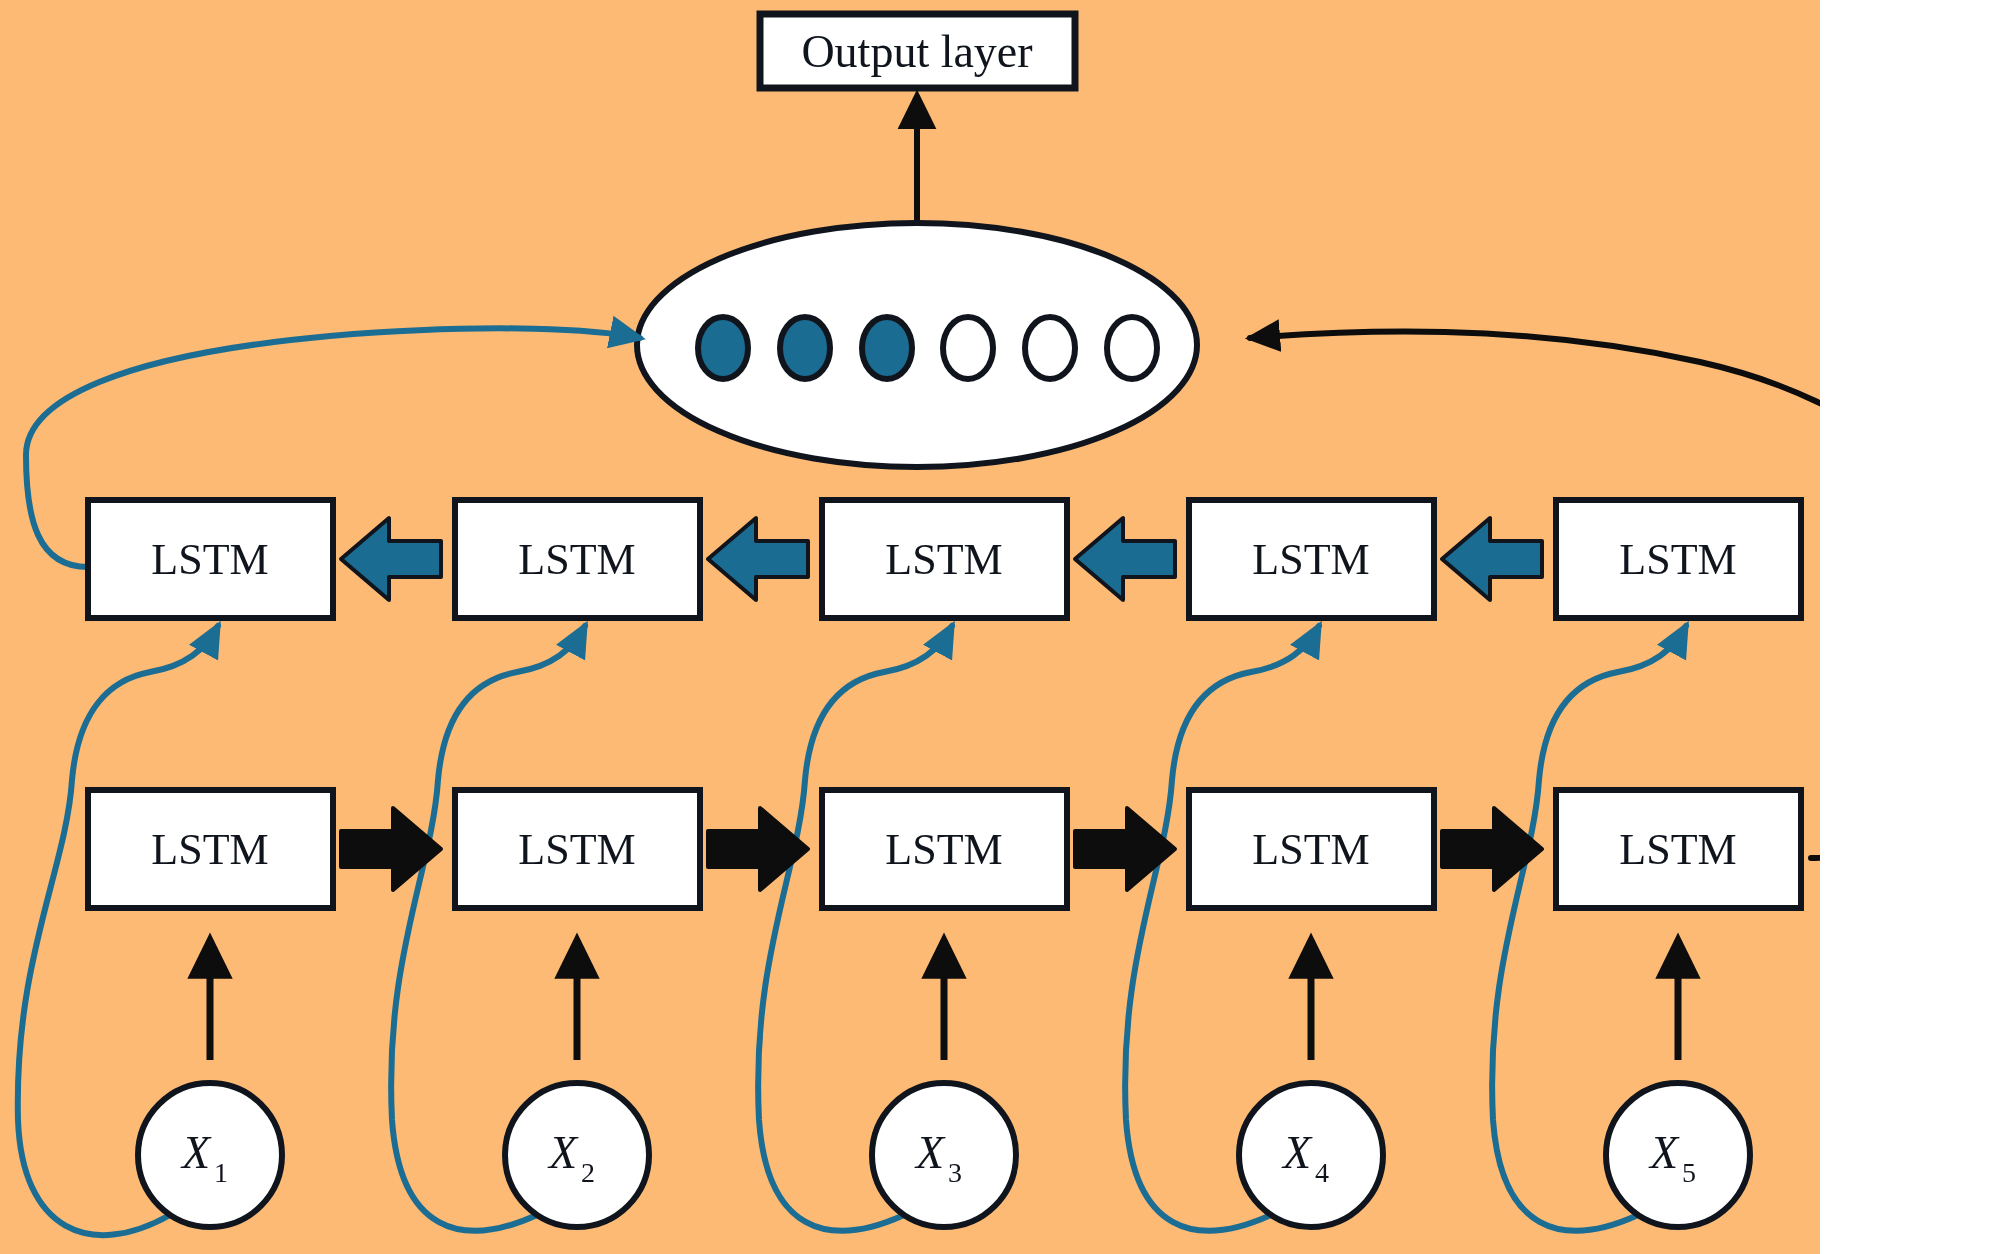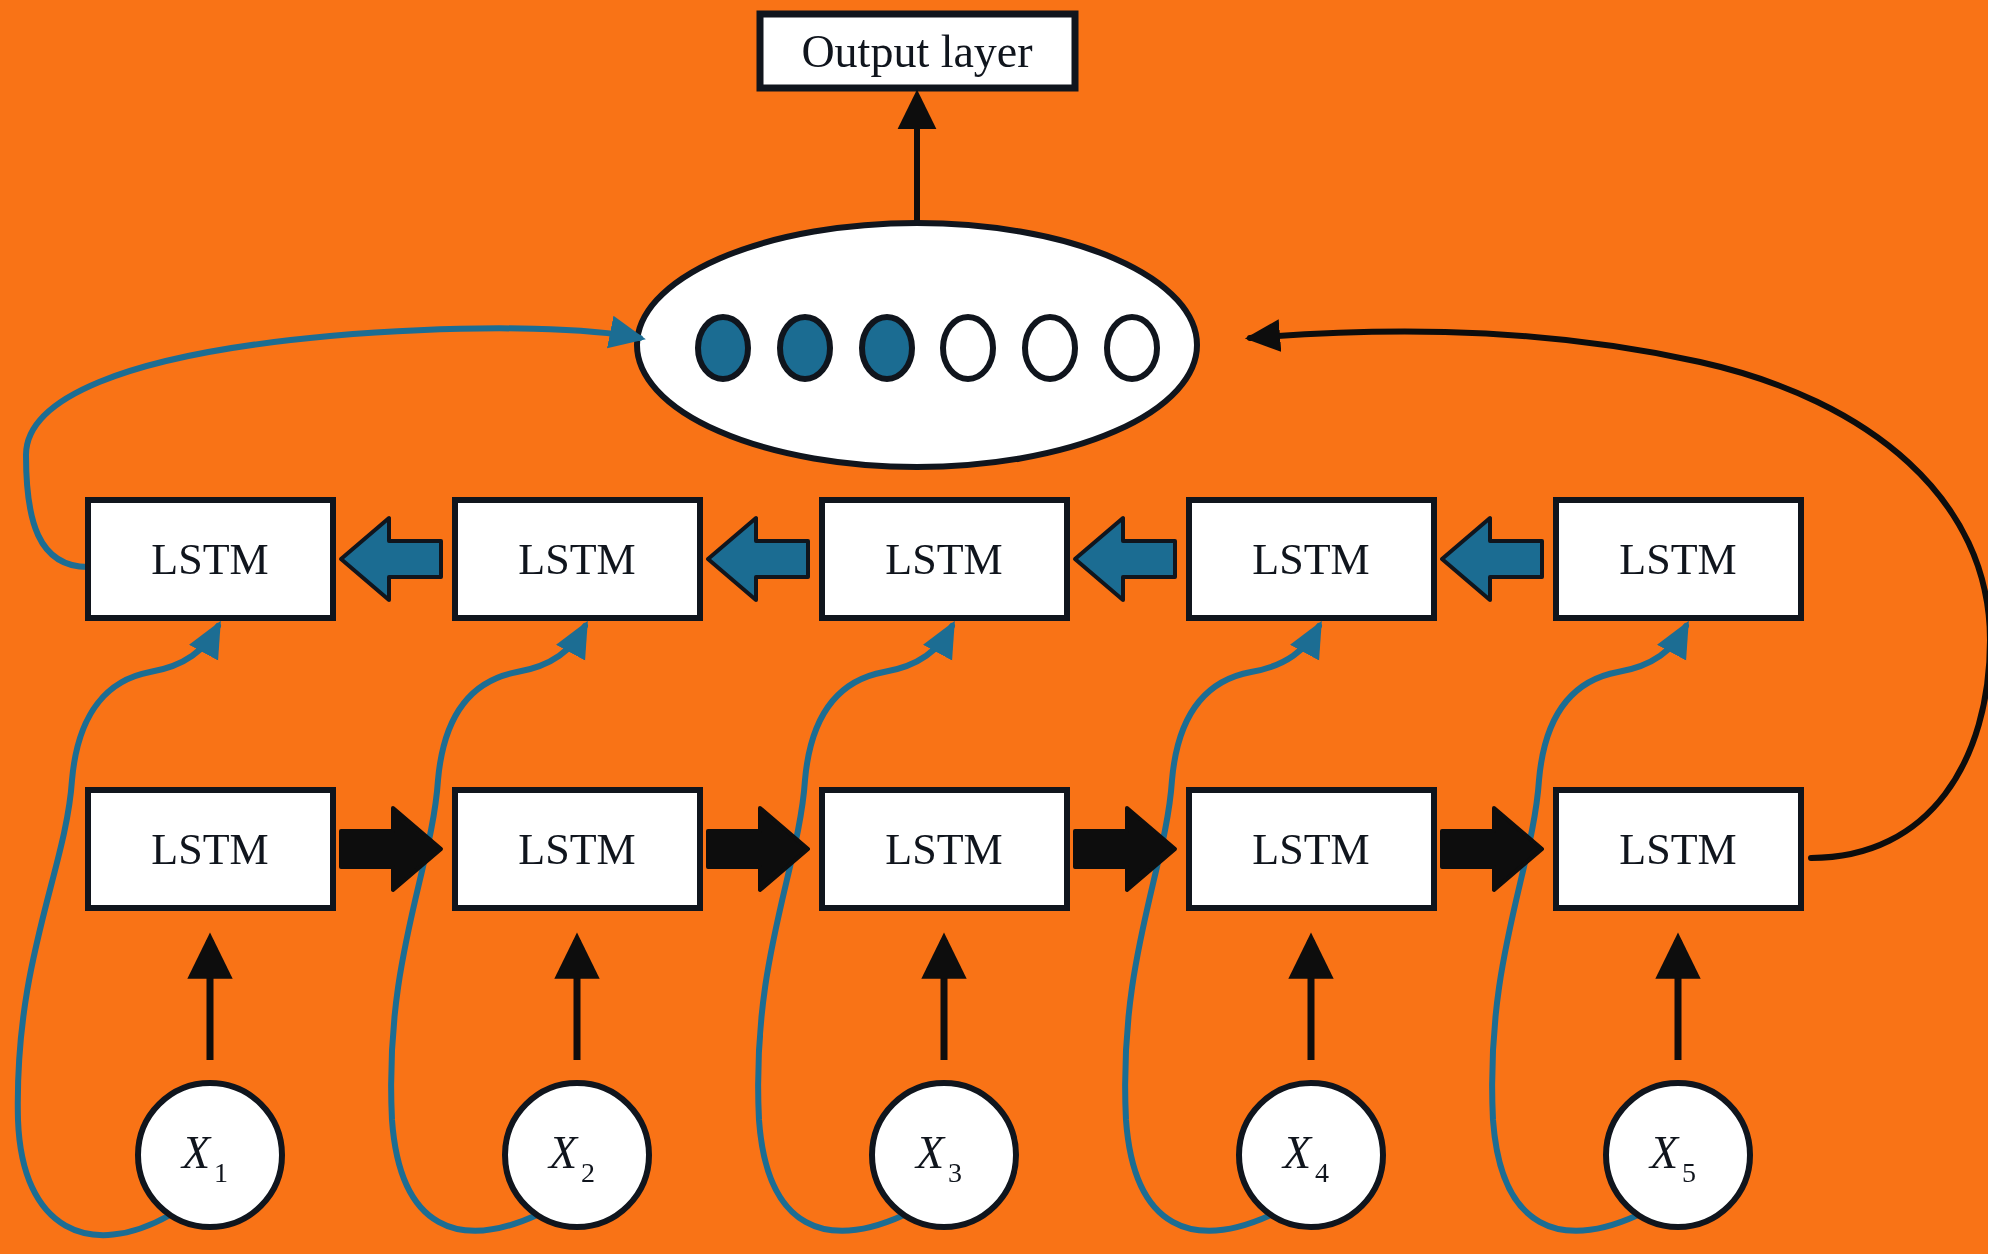--- a/index.html
+++ b/index.html
@@ -2,23 +2,23 @@
 <html><head>
 <meta charset="utf-8">
 <style>
   html, body {
     margin: 0;
     padding: 0;
     background: #ffffff;
   }
   #canvas {
     position: relative;
-    width: 1988px;
+    width: 1820px;
     height: 1254px;
-    background: #f97316;
+    background: #fdba74;
     overflow: hidden;
     font-family: "Liberation Serif", "DejaVu Serif", serif;
     text-align: right;
   }
   svg#diagram {
     position: absolute;
     left: 0;
     top: 0;
     width: 2000px;
     height: 1254px;

